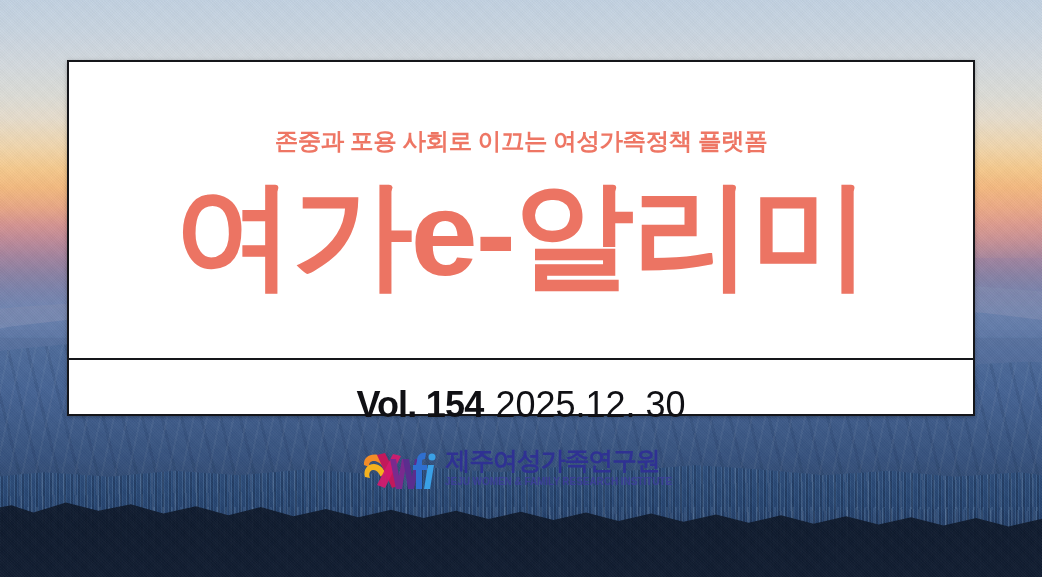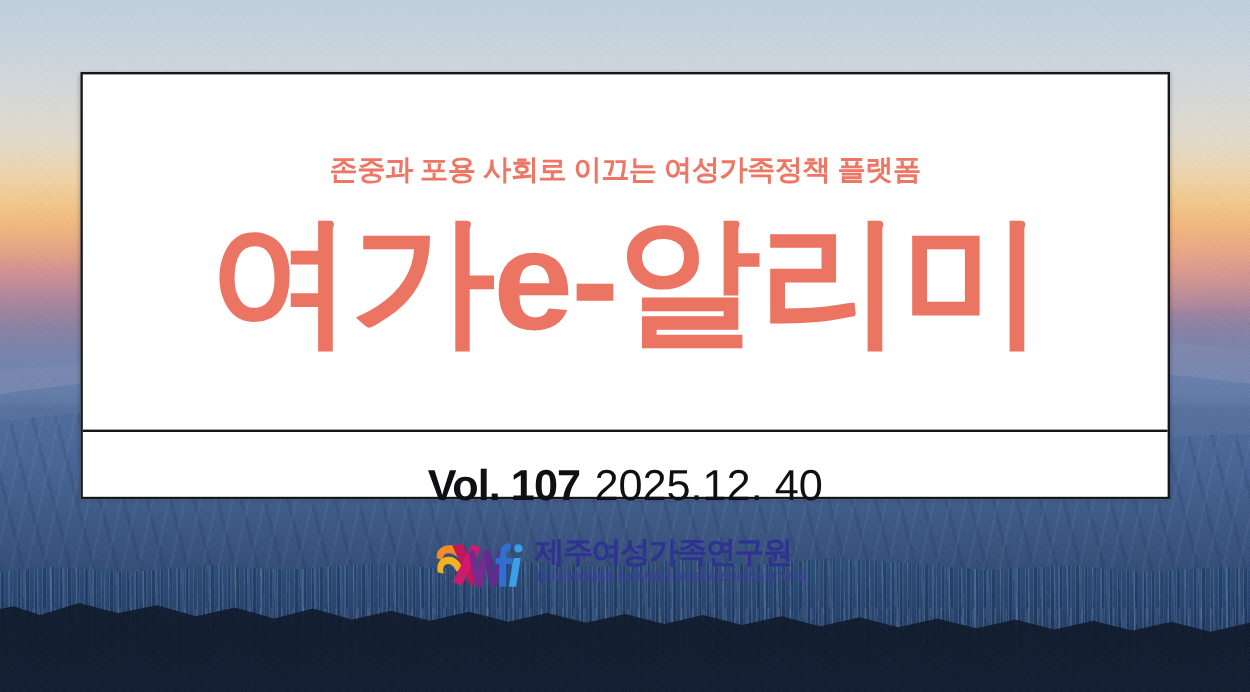--- a/index.html
+++ b/index.html
@@ -309,22 +309,22 @@
   <div class="card">
 
     <div class="card-upper">
       <div class="tagline">존중과 포용 사회로 이끄는 여성가족정책 플랫폼</div>
       <div class="brand-title">여가e-알리미</div>
     </div>
 
     <div class="card-lower">
 
       <div class="volume-row">
-        <span class="vol-label">Vol. 107</span>
-        <span class="vol-date">2025.12. 40</span>
+        <span class="vol-label">Vol. 154</span>
+        <span class="vol-date">2025.12. 30</span>
       </div>
 
       <div class="logo">
 
         <svg class="logo-mark" width="74" height="46" viewBox="0 0 148 92">
 
           <path d="M4 34 C 2 16, 22 8, 38 16 C 48 21, 54 30, 58 40
                    L 48 48 C 44 38, 38 30, 29 27 C 20 24, 13 28, 14 38 Z" fill="#F28C28"></path>
           <path d="M6 58 C 2 44, 10 32, 24 32 C 34 32, 42 39, 47 50
                    L 37 57 C 33 48, 28 43, 22 44 C 15 45, 13 52, 16 60 Z" fill="#F5B21E"></path>

